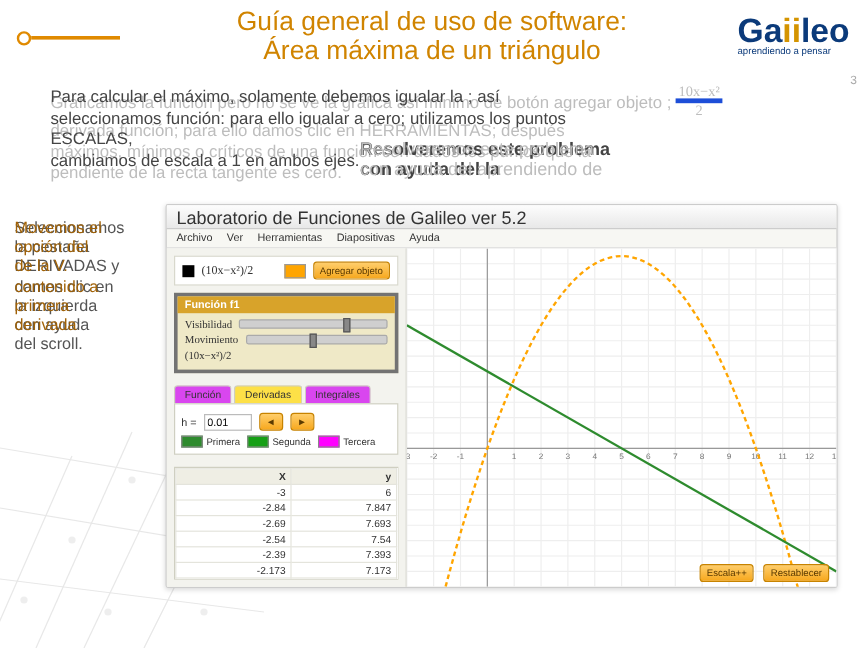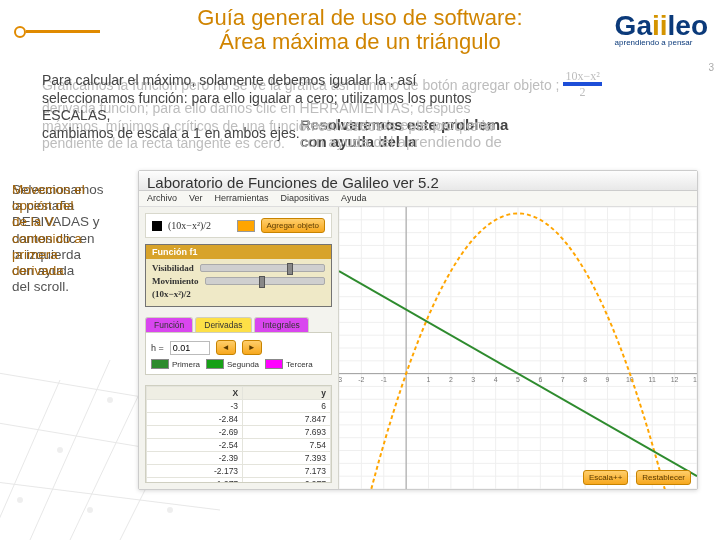--- a/index.html
+++ b/index.html
@@ -50,24 +50,24 @@
 .shot .titlebar { height: 20px; background: linear-gradient(#fdfdfd,#e8e8e8); border-bottom: 1px solid #ccc; padding: 3px 8px; font-size: 15px; }
 .shot .menubar { height: 16px; border-bottom: 1px solid #ddd; padding: 2px 8px; display: flex; gap: 12px; font-size: 9px; color: #333; text-align: right; }
 .shot .panel-row { display: flex; height: calc(100% - 36px); }
 .shot .left-panel { width: 200px; background: #f3f3ee; border-right: 1px solid #d4d4cc; display: flex; flex-direction: column; }
 .shot .plot { flex: 1; position: relative; background: #fff; }
 .func-strip { background: #fff; border: 1px solid #d8d8cc; margin: 6px; padding: 4px 6px; display: flex; align-items: center; gap: 6px; }
 .func-strip .vis { width: 10px; height: 10px; background: #000; }
 .func-strip .fx { font-family: 'Times New Roman', serif; font-size: 10px; }
 .func-strip .color-chip { width: 18px; height: 12px; background: #ffa500; border: 1px solid #999; margin-left: auto; }
 .btn-orange { background: linear-gradient(#ffce6b,#f7a81e); border: 1px solid #c78300; border-radius: 3px; padding: 2px 5px; font-size: 8px; color: #5a3a00; }
-.sect { background: #efe9c7; margin: 0 6px 6px; padding: 4px 6px; border: 1px solid #737373; }
+.sect { background: #efe9c7; margin: 0 6px 6px; padding: 4px 6px; border: 3px solid #737373; }
 .sect .title { background: #d8a32a; color: #fff; font-weight: bold; padding: 2px 6px; margin: -4px -6px 4px; font-size: 9px; }
 .slider-row { display: flex; align-items: center; gap: 6px; margin: 3px 0; }
-.slider-row .lab { font-family: 'Times New Roman', serif; font-weight: bold; }
+.slider-row .lab { font-family: 'Times New Roman', serif; }
 .slider { flex: 1; height: 8px; background: #cfcfcf; border: 1px solid #aaa; position: relative; border-radius: 2px; }
 .slider .thumb { position: absolute; top: -2px; width: 6px; height: 12px; background: #888; border: 1px solid #555; }
 .tabs { display: flex; margin: 4px 6px 0; gap: 2px; }
 .tabs .tab { padding: 2px 8px; font-size: 8.5px; background: #d946ef; border: 1px solid #cfcfc1; border-bottom: none; border-radius: 3px 3px 0 0; cursor: pointer; }
 .tabs .tab.active { background: #fde047; }
 .tab-panel { background: #fff; margin: 0 6px 6px; padding: 5px; border: 1px solid #cfcfc1; }
 .hrow { display: flex; align-items: center; gap: 6px; margin: 2px 0; }
 .hrow input[type=text]{ width: 40px; font-size: 9px; padding: 1px 2px; border: 1px solid #bbb; }
 .deriv-chips { display: flex; gap: 6px; margin-top: 4px; }
 .chip { display: flex; align-items: center; gap: 3px; font-size: 8px; }

